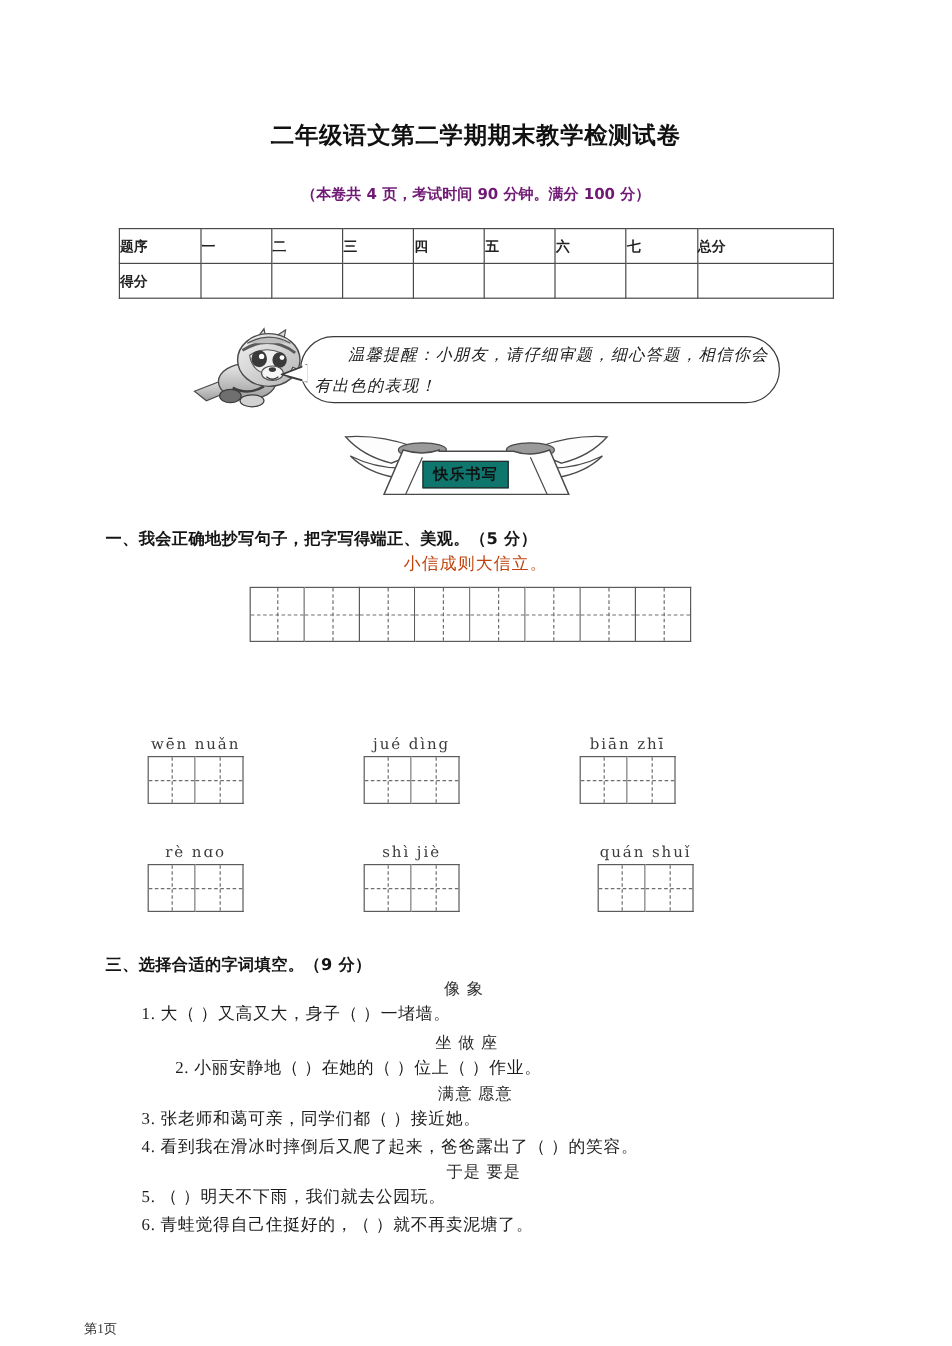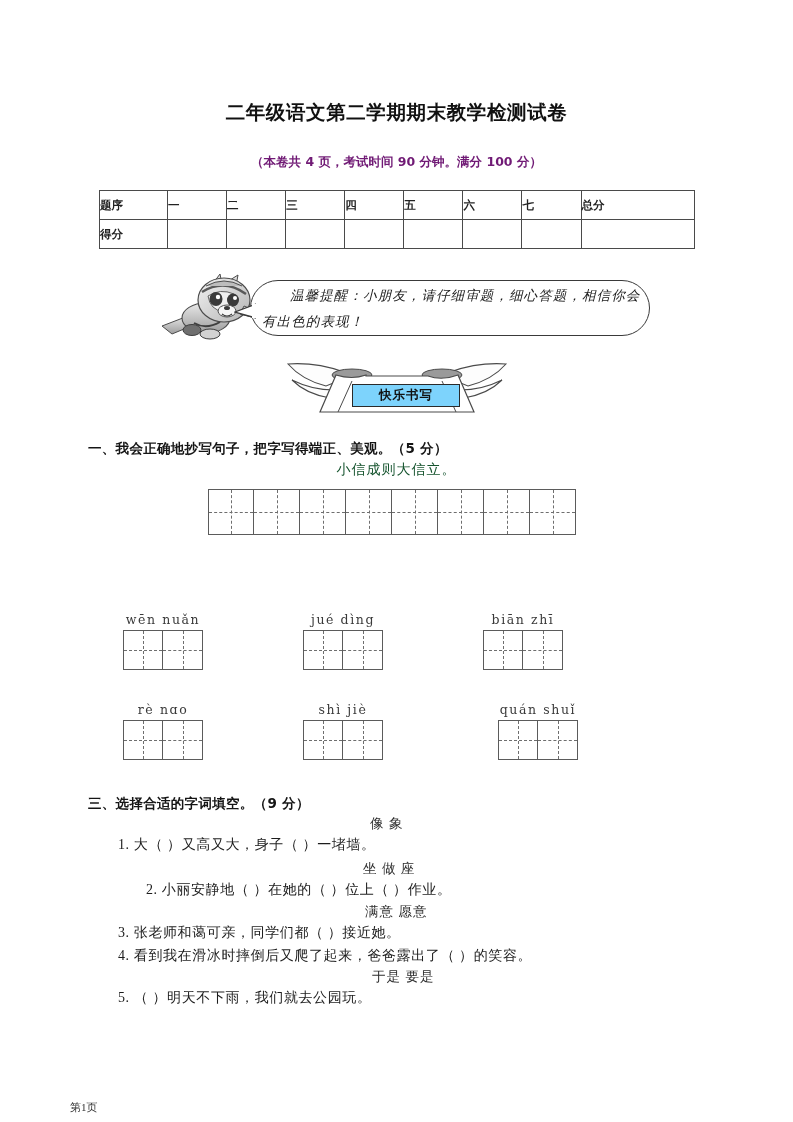--- a/index.html
+++ b/index.html
@@ -71,23 +71,23 @@
   }
   .bubble-tail {
     position: absolute; top: 302px; left: 234px;
     width: 22px; height: 18px;
   }
 
   
   .ribbon { position: absolute; top: 360px; left: 286px; width: 222px; height: 54px; }
   .ribbon-label {
     position: absolute; top: 384px; left: 352px;
-    width: 108px; height: 23px;
+    width: 72px; height: 23px;
     border: 1.3px solid #2a2a2a;
-    background: #7dd3fc;
+    background: #0f766e;
     display: flex; align-items: center; justify-content: center;
     font-family: "DejaVu Sans", "Liberation Sans", sans-serif;
     font-weight: bold;
     font-size: 12.5px;
     letter-spacing: 1px;
     color: #111;
   }
 
   
   .sec-head {
@@ -101,21 +101,21 @@
   }
   #sec1-head { top: 440px; left: 88px; }
   #sec2-head { top: 560px; left: 88px; }
   #sec3-head { top: 795px; left: 88px; }
 
   .copy-sentence {
     position: absolute; top: 461px; left: 0; width: 793px;
     text-align: center;
     font-family: "Liberation Serif", "DejaVu Serif", serif;
     font-size: 14px;
-    color: #14532d;
+    color: #c2410c;
     letter-spacing: 1px;
   }
 
   
   .grid-row { position: absolute; display: flex; }
   #copy-grid { top: 489px; left: 208px; }
   .cell {
     position: relative;
     border: 1px solid #5b5b5b;
     background: #fff;
@@ -351,16 +351,17 @@
 
   <div class="choice-line" style="top:860px; left:363px;">坐      做    座</div>
   <div class="q-line" style="top:881px; left:118px;margin-left:28px;">2. 小丽安静地（            ）在她的（            ）位上（            ）作业。</div>
 
   <div class="choice-line" style="top:903px; left:365px;">满意      愿意</div>
   <div class="q-line" style="top:924px; left:118px;">3. 张老师和蔼可亲，同学们都（          ）接近她。</div>
   <div class="q-line" style="top:947px; left:118px;">4. 看到我在滑冰时摔倒后又爬了起来，爸爸露出了（            ）的笑容。</div>
 
   <div class="choice-line" style="top:968px; left:372px;">于是        要是</div>
   <div class="q-line" style="top:989px; left:118px;">5. （            ）明天不下雨，我们就去公园玩。</div>
+  <div class="q-line" style="top:1012px; left:118px;">6. 青蛙觉得自己住挺好的，（          ）就不再卖泥塘了。</div>
 
   <div class="footer">第1页</div>
 
 </div>
 
 </body></html>

